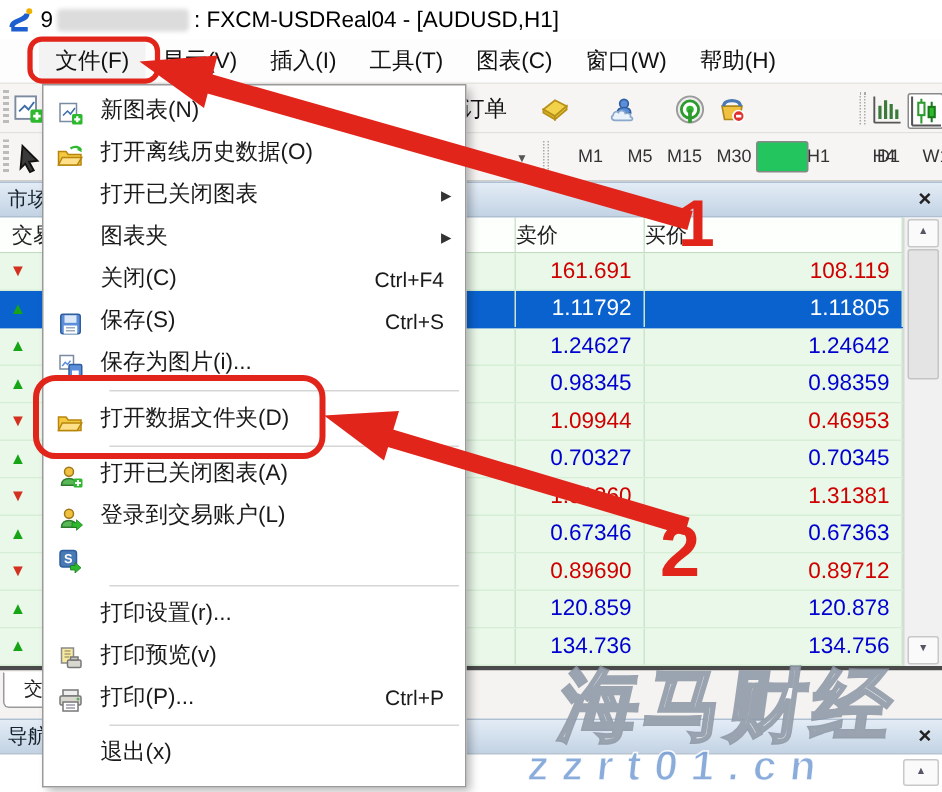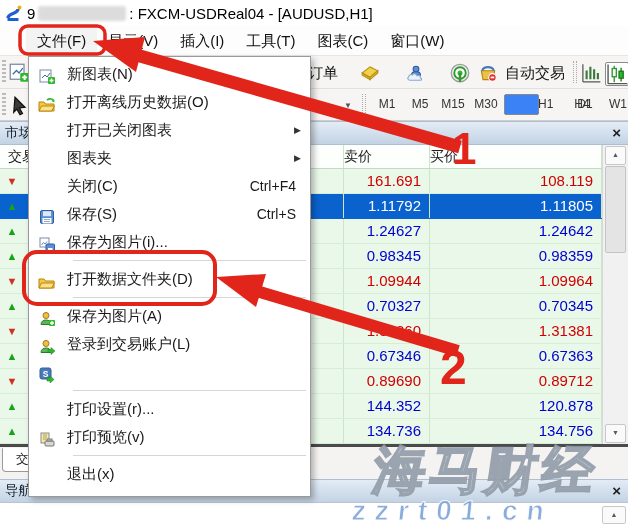--- a/index.html
+++ b/index.html
@@ -17,22 +17,22 @@
   
   .tb{position:absolute;left:0;width:100%;background:#f6f5f3;box-sizing:border-box;}
   .tb1{top:56px;height:33px;border-bottom:1px solid #e2e0dd;}
   .tb2{top:89px;height:32px;border-bottom:1px solid #cfcdca;}
   .grip{position:absolute;top:4px;bottom:4px;width:4px;background:repeating-linear-gradient(#bbb 0 2px,transparent 2px 4px);}
   .tbicon{position:absolute;top:7px;width:20px;height:20px;}
   .tbicon svg{width:100%;height:100%;}
   .tblabel{position:absolute;top:0;height:33px;line-height:33px;font-size:15px;color:#111;}
   .vsep{position:absolute;top:5px;bottom:5px;width:2px;border-left:1px dotted #aaa;border-right:1px dotted #aaa;}
   .pressed{border:1px solid #8a8a8a;background:#fff;border-radius:2px;}
-  .tf{position:absolute;top:5px;width:30px;height:21px;line-height:21px;text-align:center;font-size:12px;color:#333;}
-  .tf.active{border:1px solid #888;background:#3b82f6;border-radius:2px;box-sizing:border-box;line-height:19px;padding-left:33px;}
+  .tf{position:absolute;top:5px;width:30px;height:21px;line-height:21px;text-align:right;font-size:12px;color:#333;}
+  .tf.active{border:1px solid #888;background:#22c55e;border-radius:2px;box-sizing:border-box;line-height:19px;padding-left:33px;}
   .caret{position:absolute;top:12px;font-size:8px;color:#555;}
   
   .mw{position:absolute;left:0;top:121px;width:100%;}
   .panel-head{height:24px;background:linear-gradient(#e3ecf6,#c3d3e4);border-top:1px solid #aebfd2;border-bottom:1px solid #aebfd2;position:relative;box-sizing:border-box;}
   .panel-title{font-size:13.5px;color:#16222e;line-height:22px;padding-left:5px;}
   .close-x{position:absolute;right:7px;top:0;line-height:22px;font-size:15px;color:#222;font-weight:bold;}
   .mw-colhead{height:24px;display:grid;grid-template-columns:344px 86px 172px 26px;background:#fcfffc;border-bottom:1px solid #c2dcc2;box-sizing:border-box;}
   .mw-colhead .ch{font-size:14px;color:#222;line-height:23px;box-sizing:border-box;}
   .ch-sym{padding-left:8px;border-right:1px solid #cde4cd;}
   .ch-num{padding-right:12px;border-right:1px solid #cde4cd;}
@@ -91,20 +91,21 @@
     </span>
   </div>
 
   <div class="menubar">
     <span class="mitem active">文件(F)</span>
     <span class="mitem">显示(V)</span>
     <span class="mitem">插入(I)</span>
     <span class="mitem">工具(T)</span>
     <span class="mitem">图表(C)</span>
     <span class="mitem">窗口(W)</span>
+    <span class="mitem">帮助(H)</span>
   </div>
 
   <div class="tb tb1">
     <div class="grip" style="left:2px"></div>
     <div class="tbicon" style="left:9px">
       <svg viewBox="0 0 16 16">
           <rect x="1" y="1" width="11" height="12" fill="#fff" stroke="#7a8aa0"></rect>
           <path d="M3 9l3-3 2 2 3-4" stroke="#3a6ea5" fill="none"></path>
           <rect x="9" y="8" width="7" height="7" rx="1" fill="#2eb82e"></rect>
           <path d="M12.5 9.5v4M10.5 11.5h4" stroke="#fff" stroke-width="1.5"></path>
@@ -142,21 +143,20 @@
         </svg>
     </div>
     <div class="tbicon" style="left:478px">
       <svg viewBox="0 0 18 16">
           <path d="M3 6h12l-1.5 8h-9z" fill="#f0c040" stroke="#b08818"></path>
           <path d="M4 6c0-4.5 10-4.5 10 0" fill="none" stroke="#4a7ab5" stroke-width="2"></path>
           <circle cx="13" cy="12" r="3.4" fill="#e03030" stroke="#fff"></circle>
           <rect x="11.4" y="11.2" width="3.2" height="1.6" fill="#fff"></rect>
         </svg>
     </div>
-    <span class="tblabel" style="left:505px">自动交易</span>
     <div class="vsep" style="left:573px"></div>
     <div class="tbicon" style="left:581px">
       <svg viewBox="0 0 16 16">
           <path d="M1.5 15h14M1.5 15V1" stroke="#555"></path>
           <path d="M4.5 6v7M7.5 3v10M10.5 5v8M13.5 8v5" stroke="#3a7a3a" stroke-width="1.7"></path>
         </svg>
     </div>
     <div class="tbicon pressed" style="left:605px;width:22px;height:22px;top:6px">
       <svg viewBox="0 0 16 16">
           <path d="M1.5 15h14M1.5 15V1" stroke="#555"></path>
@@ -220,21 +220,21 @@
         <div class="mw-row">
           <span class="arr up">▲</span>
           <div class="cell-sym"></div>
           <div class="cell-num up">0.98345</div>
           <div class="cell-num up">0.98359</div>
         </div>
         <div class="mw-row">
           <span class="arr down">▼</span>
           <div class="cell-sym"></div>
           <div class="cell-num down">1.09944</div>
-          <div class="cell-num down">1.09964</div>
+          <div class="cell-num down">0.46953</div>
         </div>
         <div class="mw-row">
           <span class="arr up">▲</span>
           <div class="cell-sym"></div>
           <div class="cell-num up">0.70327</div>
           <div class="cell-num up">0.70345</div>
         </div>
         <div class="mw-row">
           <span class="arr down">▼</span>
           <div class="cell-sym"></div>
@@ -249,21 +249,21 @@
         </div>
         <div class="mw-row">
           <span class="arr down">▼</span>
           <div class="cell-sym"></div>
           <div class="cell-num down">0.89690</div>
           <div class="cell-num down">0.89712</div>
         </div>
         <div class="mw-row">
           <span class="arr up">▲</span>
           <div class="cell-sym"></div>
-          <div class="cell-num up">144.352</div>
+          <div class="cell-num up">120.859</div>
           <div class="cell-num up">120.878</div>
         </div>
         <div class="mw-row">
           <span class="arr up">▲</span>
           <div class="cell-sym"></div>
           <div class="cell-num up">134.736</div>
           <div class="cell-num up">134.756</div>
         </div>
       </div>
   </div>
@@ -321,39 +321,46 @@
       <div class="menu-item"><span class="menu-icon"><svg viewBox="0 0 18 16">
             <path d="M1 5h5l1.5 2H16v7H1z" fill="#f5c842" stroke="#b8860b"></path>
             <path d="M1 14l2.5-5h13l-3 5z" fill="#ffe08a" stroke="#b8860b"></path>
           </svg></span><span>打开数据文件夹(D)</span></div>
       <div class="menu-sep"></div>
       <div class="menu-item"><span class="menu-icon"><svg viewBox="0 0 16 16">
             <circle cx="7" cy="4.5" r="3" fill="#f0c040" stroke="#a07818"></circle>
             <path d="M2 13.5c0-3 2.2-4.5 5-4.5s5 1.5 5 4.5z" fill="#58b858" stroke="#2d7a2d"></path>
             <rect x="10" y="9" width="6" height="6" rx="1" fill="#2eb82e"></rect>
             <path d="M13 10v4M11 12h4" stroke="#fff" stroke-width="1.4"></path>
-          </svg></span><span>保存为图片(A)</span></div>
+          </svg></span><span>打开已关闭图表(A)</span></div>
       <div class="menu-item"><span class="menu-icon"><svg viewBox="0 0 16 16">
             <circle cx="7" cy="4.5" r="3" fill="#f0c040" stroke="#a07818"></circle>
             <path d="M2 13.5c0-3 2.2-4.5 5-4.5s5 1.5 5 4.5z" fill="#58b858" stroke="#2d7a2d"></path>
             <path d="M9 10.5h3V8.5l4 3.5-4 3.5v-2H9z" fill="#2eb82e" stroke="#1a7a1a" stroke-width=".5"></path>
           </svg></span><span>登录到交易账户(L)</span></div>
       <div class="menu-item"><span class="menu-icon"><svg viewBox="0 0 16 16">
             <rect x="1" y="1" width="11" height="11" rx="2" fill="#4a7ab5" stroke="#2f5e9e"></rect>
             <text x="6.5" y="9.5" font-size="8.5" fill="#fff" text-anchor="middle" font-weight="bold">S</text>
             <path d="M8 11h3V9l4 3.5L11 16v-2H8z" fill="#2eb82e" stroke="#1a7a1a" stroke-width=".5"></path>
           </svg></span></div>
       <div class="menu-sep"></div>
       <div class="menu-item"><span class="menu-icon"></span><span>打印设置(r)...</span></div>
       <div class="menu-item"><span class="menu-icon"><svg viewBox="0 0 16 16">
             <rect x="2" y="1" width="8" height="10" fill="#f7e9a0" stroke="#8a8a8a"></rect>
             <path d="M4 3h4M4 5h4M4 7h3" stroke="#a9a070"></path>
             <rect x="6" y="9" width="9" height="5" rx="1" fill="#d8d8d0" stroke="#777"></rect>
             <rect x="8" y="7" width="5" height="2" fill="#c8c8c0" stroke="#777"></rect>
           </svg></span><span>打印预览(v)</span></div>
+      <div class="menu-item"><span class="menu-icon"><svg viewBox="0 0 16 16">
+            <rect x="3" y="1" width="10" height="4" fill="#eee" stroke="#777"></rect>
+            <rect x="1" y="5" width="14" height="6" rx="1" fill="#d8d8d0" stroke="#777"></rect>
+            <rect x="3" y="9" width="10" height="6" fill="#fff" stroke="#777"></rect>
+            <path d="M5 11h6M5 13h6" stroke="#99a"></path>
+            <circle cx="13" cy="7" r="1" fill="#6a6"></circle>
+          </svg></span><span>打印(P)...</span><span class="menu-shortcut">Ctrl+P</span></div>
       <div class="menu-sep"></div>
       <div class="menu-item"><span class="menu-icon"></span><span>退出(x)</span></div>
     </div>
 
   <svg class="overlay" viewBox="0 0 628 528">
     <rect x="20" y="26" width="85" height="28" rx="8" fill="none" stroke="#e1251b" stroke-width="3.5"></rect>
     <rect x="24" y="252" width="191" height="52" rx="13" fill="none" stroke="#e1251b" stroke-width="4"></rect>
     <g>
       <polygon points="93,41 145,37 136,72" fill="#e1251b"></polygon>
       <line x1="133" y1="54" x2="460" y2="147" stroke="#e1251b" stroke-width="13"></line>

